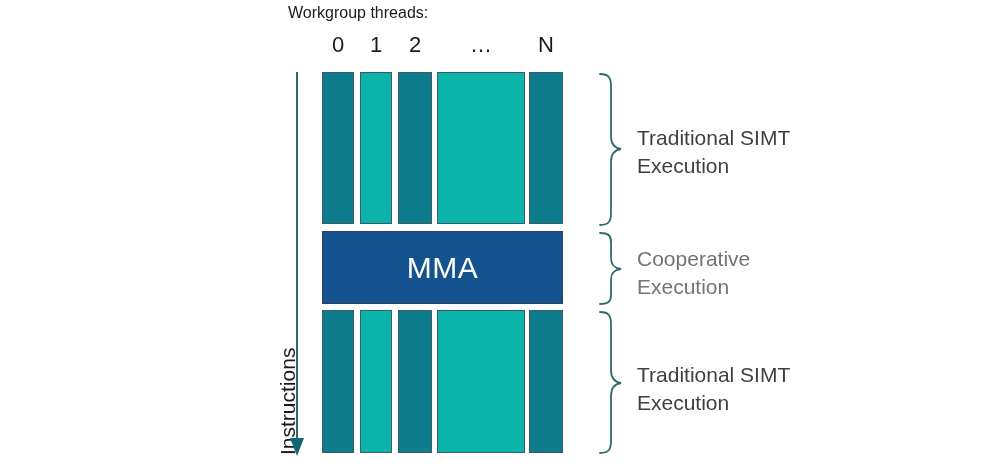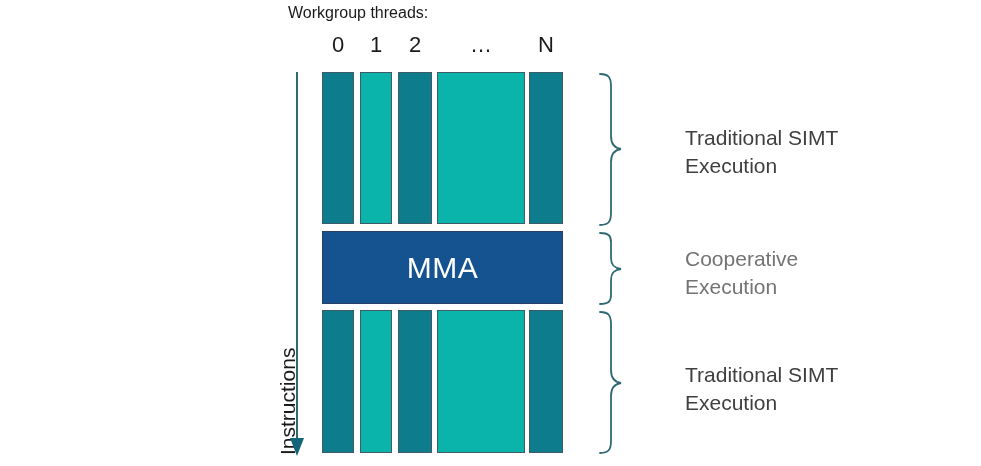--- a/index.html
+++ b/index.html
@@ -63,21 +63,20 @@
     font-size: 30px;
     letter-spacing: 0.5px;
   }
   
   .side-label {
     position: absolute;
     font-size: 21px;
     line-height: 28px;
     white-space: pre-line;
     color: #3f3f3f;
-    margin-left: 48px;
   }
   .side-label.accent { color: #737373; }
   
   .instr-text {
     position: absolute;
     font-size: 21px;
     color: #1a1a1a;
     transform-origin: left top;
     transform: rotate(-90deg);
     white-space: nowrap;

